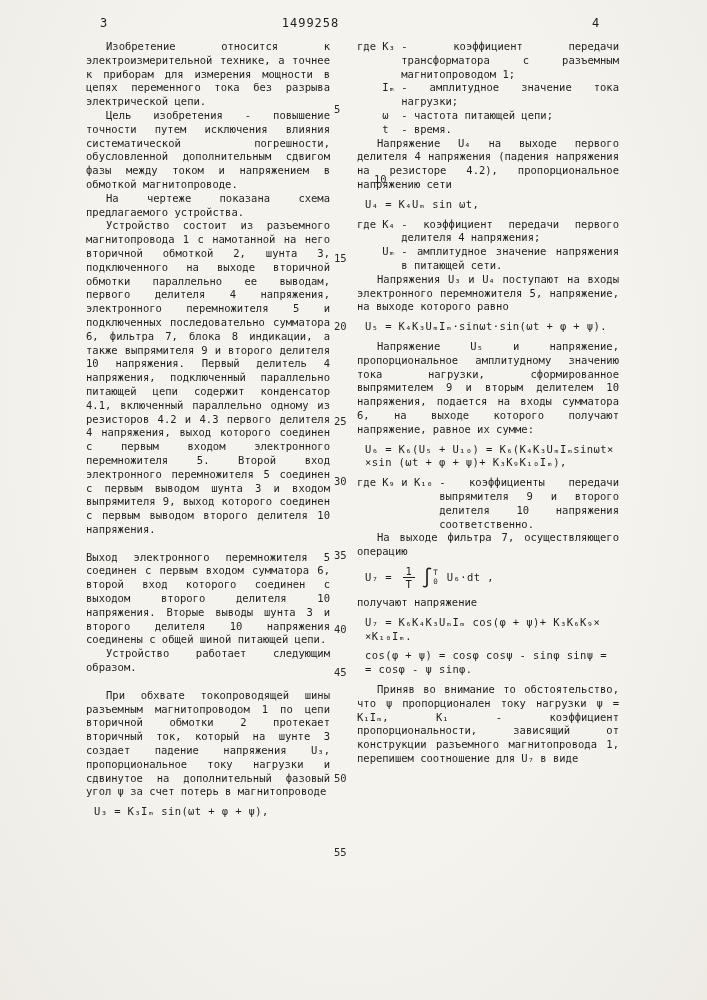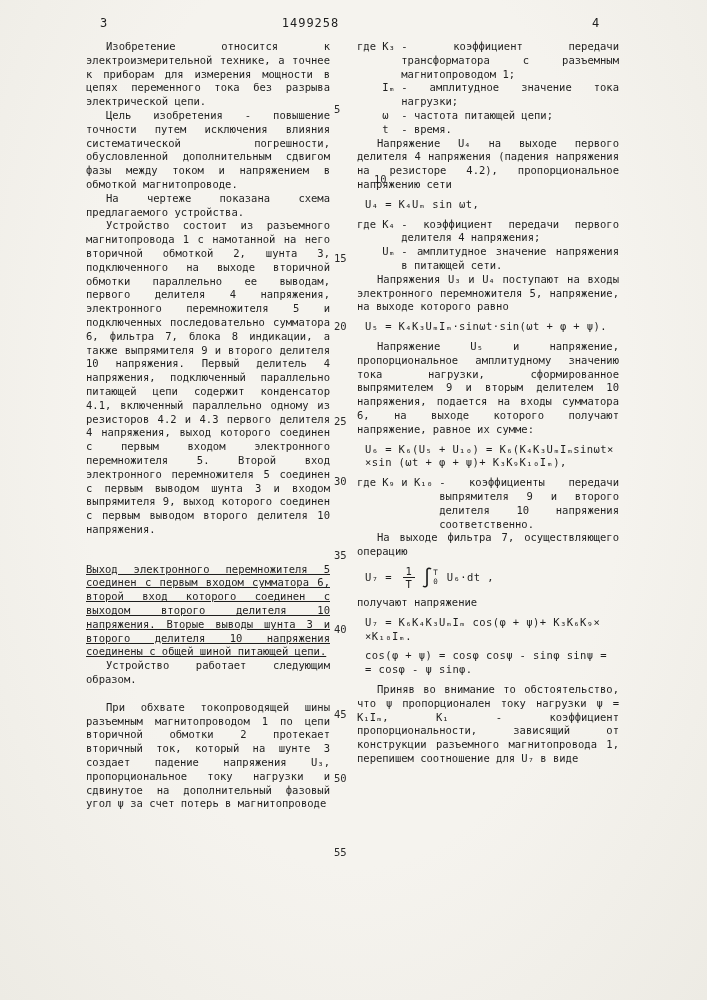--- a/index.html
+++ b/index.html
@@ -53,33 +53,34 @@
 
   <div class="gutter">
       <div class="line-num" style="top: 103px;">5</div>
       <div class="line-num" style="top: 173px; margin-left: 40px;">10</div>
       <div class="line-num" style="top: 251.6px;">15</div>
       <div class="line-num" style="top: 320px;">20</div>
       <div class="line-num" style="top: 378px; margin-top: 37px;">25</div>
       <div class="line-num" style="top: 474.5px;">30</div>
       <div class="line-num" style="top: 548.8px;">35</div>
       <div class="line-num" style="top: 623.1px;">40</div>
-      <div class="line-num" style="top: 708px;">45</div>
+      <div class="line-num" style="top: 666px;">45</div>
       <div class="line-num" style="top: 771.7px;">50</div>
       <div class="line-num" style="top: 846px;">55</div>
     </div>
 
   <div class="col col-left">
       <div class="para text indent">Изобретение относится к электроизмерительной технике, а точнее к приборам для измерения мощности в цепях переменного тока без разрыва электрической цепи.</div>
       <div class="para text indent">Цель изобретения - повышение точности путем исключения влияния систематической погрешности, обусловленной дополнительным сдвигом фазы между током и напряжением в обмоткой магнитопроводе.</div>
       <div class="para text indent">На чертеже показана схема предлагаемого устройства.</div>
       <div class="para text indent">Устройство состоит из разъемного магнитопровода 1 с намотанной на него вторичной обмоткой 2, шунта 3, подключенного на выходе вторичной обмотки параллельно ее выводам, первого делителя 4 напряжения, электронного перемножителя 5 и подключенных последовательно сумматора 6, фильтра 7, блока 8 индикации, а также выпрямителя 9 и второго делителя 10 напряжения. Первый делитель 4 напряжения, подключенный параллельно питающей цепи содержит конденсатор 4.1, включенный параллельно одному из резисторов 4.2 и 4.3 первого делителя 4 напряжения, выход которого соединен с первым входом электронного перемножителя 5. Второй вход электронного перемножителя 5 соединен с первым выводом шунта 3 и входом выпрямителя 9, выход которого соединен с первым выводом второго делителя 10 напряжения.</div>
-      <div class="para text" style="margin-top: 26px; text-decoration: underline;">Выход электронного перемножителя 5 соединен с первым входом сумматора 6, второй вход которого соединен с выходом второго делителя 10 напряжения. Вторые выводы шунта 3 и второго делителя 10 напряжения соединены с общей шиной питающей цепи.</div>
+      <div class="para text" style="margin-top: 14px;">Выход электронного перемножителя 5 соединен с первым входом сумматора 6, второй вход которого соединен с выходом второго делителя 10 напряжения. Вторые выводы шунта 3 и второго делителя 10 напряжения соединены с общей шиной питающей цепи.</div>
       <div class="para text indent" style="">Устройство работает следующим образом.</div>
       <div class="para text indent" style="margin-top: 14px;">При обхвате токопроводящей шины разъемным магнитопроводом 1 по цепи вторичной обмотки 2 протекает вторичный ток, который на шунте 3 создает падение напряжения U₃, пропорциональное току нагрузки и сдвинутое на дополнительный фазовый угол ψ за счет потерь в магнитопроводе</div>
+      <div class="para formula">U₃ = K₃Iₘ sin(ωt + φ + ψ),</div>
     </div>
   <div class="col col-right">
       <div class="para def">
         <span class="term">где K₃ </span>
         <span class="desc">- коэффициент передачи трансформатора с разъемным магнитопроводом 1;</span>
       </div>
       <div class="para def">
         <span class="term">    Iₘ </span>
         <span class="desc">- амплитудное значение тока нагрузки;</span>
       </div>

